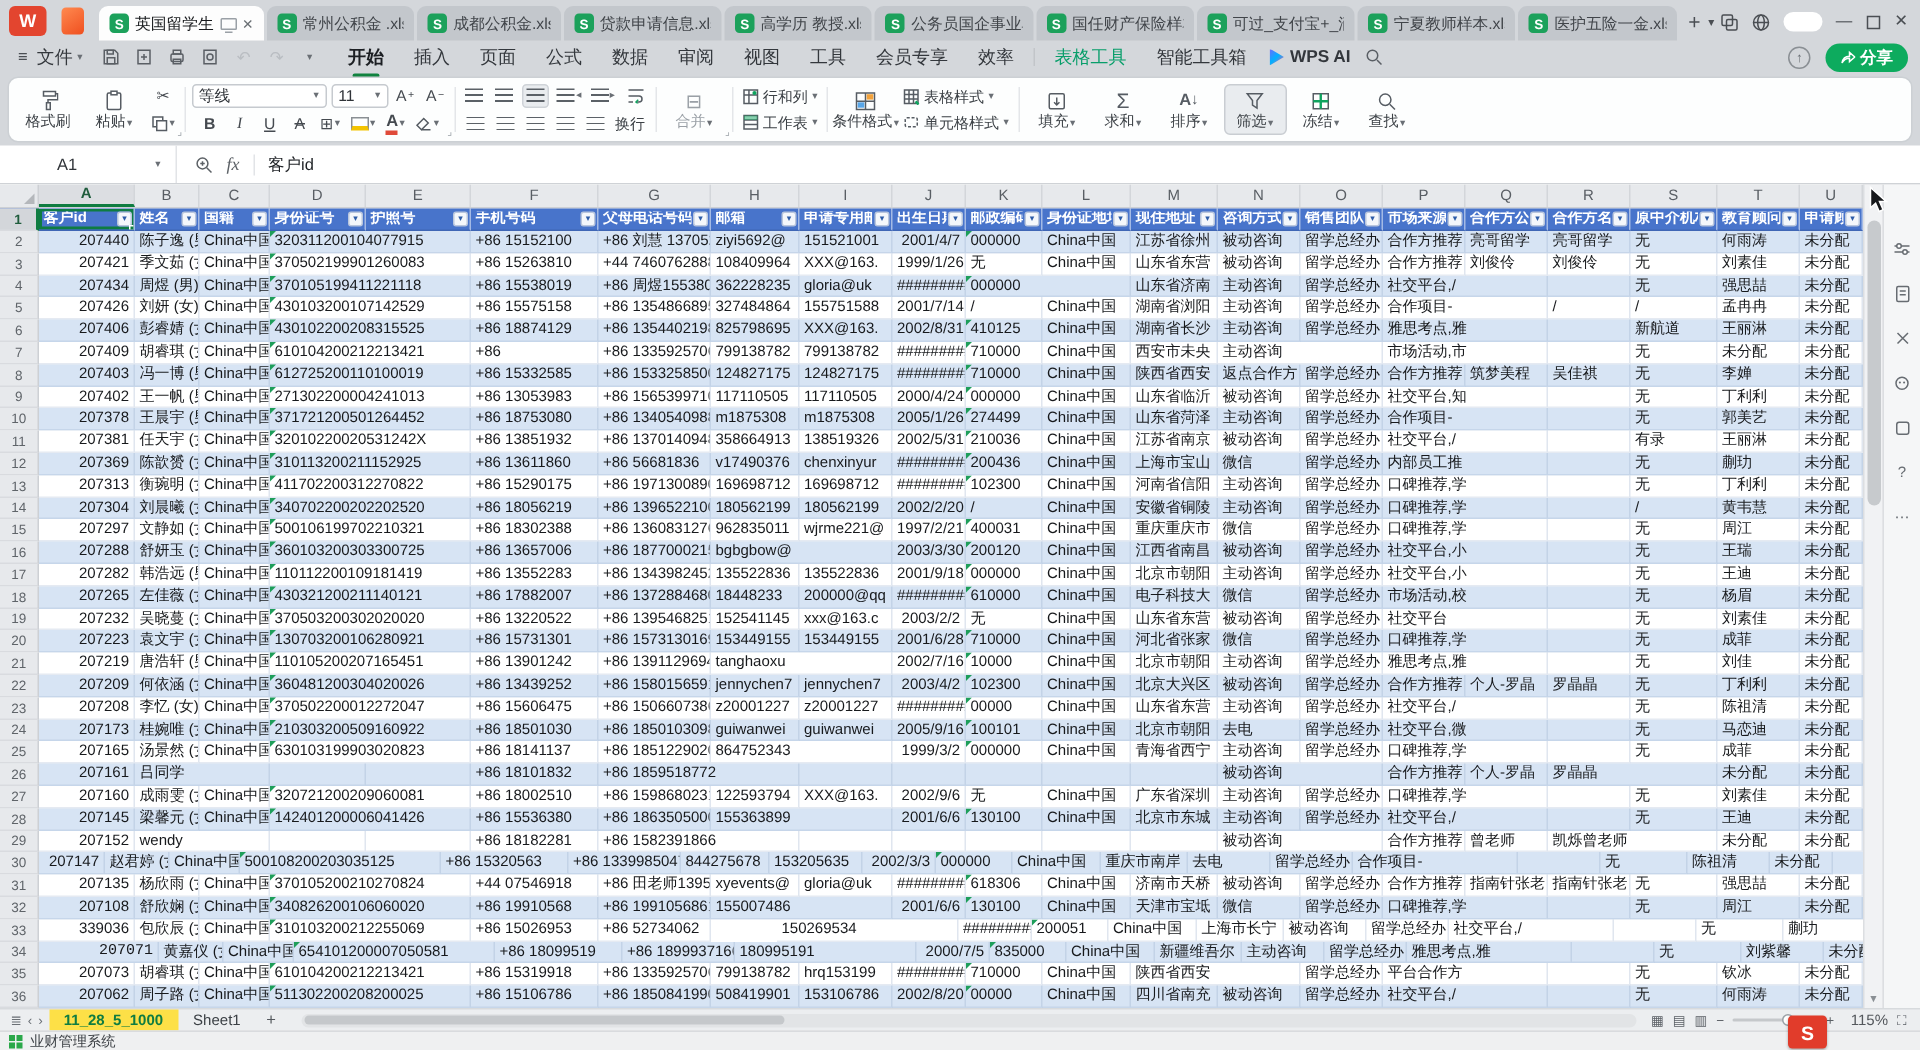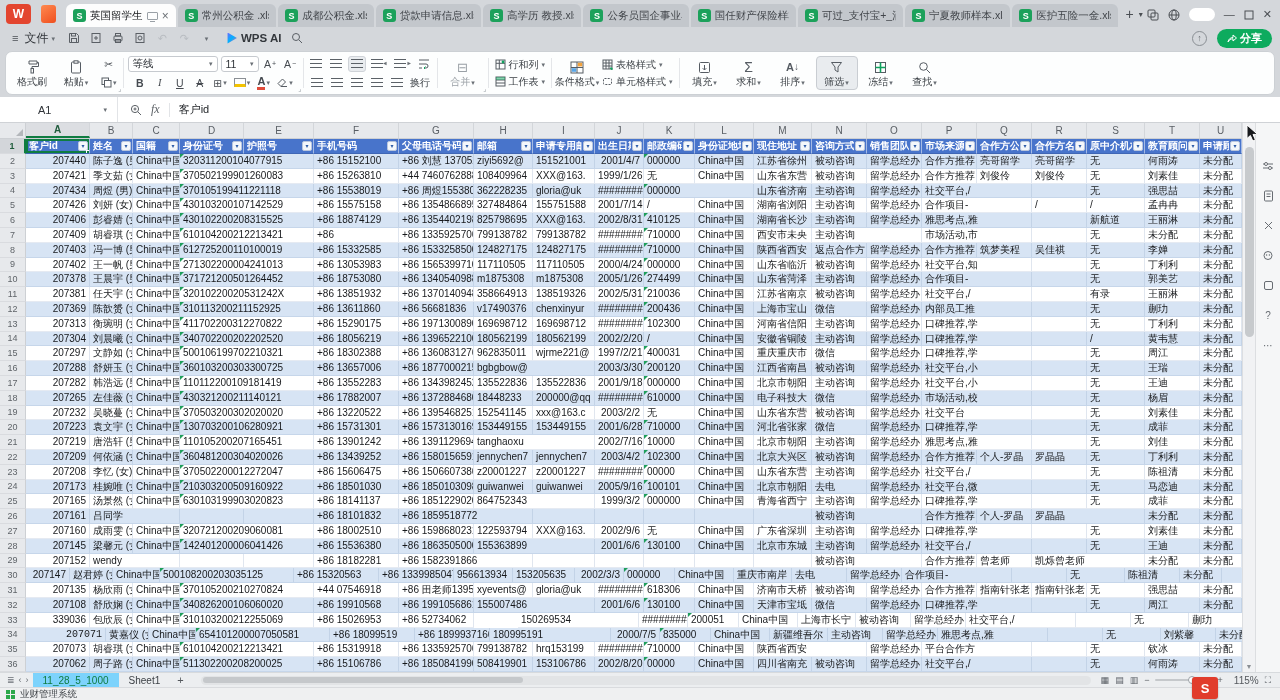--- a/index.html
+++ b/index.html
@@ -98,21 +98,21 @@
 .vscroll{position:absolute;top:123px;left:1242px;width:13px;height:549px;background:#f1f2f4;border-left:1px solid #dcdee1}
 .vthumb{position:absolute;top:24px;left:2px;width:9px;height:190px;background:#c7cacd;border-radius:5px}
 .varr{position:absolute;left:0;right:0;text-align:center;font-size:7px;color:#8a8f94}
 .rside{position:absolute;top:123px;right:0;width:25px;height:549px;background:#f5f6f7;border-left:1px solid #dcdee1;display:flex;flex-direction:column;align-items:center;padding-top:36px;gap:17px;color:#676c72}
 .rsi{width:13px;height:13px;display:flex;align-items:center;justify-content:center;font-size:10px}
 
 .sbar{position:absolute;left:0;right:0;bottom:13px;height:15px;background:#eceef0;border-top:1px solid #d7dadd;display:flex;align-items:center;font-size:10px;color:#54585d;padding:0 3px}
 .snav{display:flex;gap:4px;margin:0 4px;color:#6a6f75;font-size:9px;align-items:center}
 .stabs{display:flex;align-items:stretch;height:100%}
 .stab{display:flex;align-items:center;padding:0 10px;font-size:10px;color:#3c4146}
-.stab.sact{background:#7dd3fc;color:#0f7c41;font-weight:400}
+.stab.sact{background:#fde047;color:#0f7c41;font-weight:700}
 .addsheet{padding:0 7px;font-size:11px;color:#54585d}
 .hscroll{flex:1;height:9px;margin:0 10px;background:#e2e4e6;border-radius:5px;position:relative}
 .hthumb{position:absolute;left:2px;top:1.5px;width:320px;height:6px;background:#c5c8cb;border-radius:3px}
 .zoomctl{display:flex;align-items:center;gap:6px;margin-right:6px}
 .vico{font-size:9px;color:#5a5f65}
 .ztrack{width:56px;height:2px;background:#c5c8cb;border-radius:1px;position:relative}
 .zknob{position:absolute;left:33px;top:-3px;width:8px;height:8px;border-radius:50%;background:#fff;border:1px solid #9aa0a6}
 .zpct{min-width:30px;text-align:right}
 
 .task{position:absolute;left:0;right:0;bottom:0;height:13px;background:#eff0f1;border-top:1px solid #d9dbde;display:flex;align-items:center;font-size:9.5px;color:#3a3e43;padding:0 6px;gap:5px}
@@ -234,20 +234,35 @@
             <rect x="2" y="1.5" width="8" height="9"></rect>
             <circle cx="6" cy="6" r="2"></circle>
           </svg>
         </span>
       <span class="qi dis">↶</span>
       <span class="qi dis">↷</span>
       <span class="qi">
           <span class="car">▾</span>
         </span>
     </span>
+    <span style="display:flex;align-items:center">
+        <span class="mit mact">开始</span>
+        <span class="mit">插入</span>
+        <span class="mit">页面</span>
+        <span class="mit">公式</span>
+        <span class="mit">数据</span>
+        <span class="mit">审阅</span>
+        <span class="mit">视图</span>
+        <span class="mit">工具</span>
+        <span class="mit">会员专享</span>
+        <span class="mit">效率</span>
+        <span class="msep"></span>
+        <span class="mit mgreen">表格工具</span>
+        <span class="mit">智能工具箱</span>
+      </span>
     <span class="ai">
         <span class="ailogo"></span>
         <span>WPS AI</span>
       </span>
     <span class="msch">
         <svg width="12" height="12" viewBox="0 0 12 12" fill="none" stroke="#5a5f65">
           <circle cx="5" cy="5" r="3.5"></circle>
           <line x1="8" y1="8" x2="11" y2="11"></line>
         </svg>
       </span>
@@ -1335,21 +1350,21 @@
         </div>
         <div class="row even">
           <div class="gut">30</div>
           <div class="c ar" style="width: 44px;">207147</div>
           <div class="c" style="width: 43px;">赵君婷 (女</div>
           <div class="c" style="width: 47px;">China中国</div>
           <div class="c tri ovf" style="width: 64px;">500108200203035125</div>
           <div class="c" style="width: 70px;"></div>
           <div class="c" style="width: 85px;">+86 15320563</div>
           <div class="c" style="width: 75px;">+86 1339985047</div>
-          <div class="c" style="width: 59px;">956613934</div>
+          <div class="c" style="width: 59px;">844275678</div>
           <div class="c" style="width: 62px;">153205635</div>
           <div class="c ar" style="width: 49px;">2002/3/3</div>
           <div class="c tri" style="width: 51px;">000000</div>
           <div class="c" style="width: 59px;">China中国</div>
           <div class="c" style="width: 58px;">重庆市南岸</div>
           <div class="c" style="width: 55px;">去电</div>
           <div class="c" style="width: 55px;">留学总经办</div>
           <div class="c ovf" style="width: 55px;">合作项目-</div>
           <div class="c" style="width: 55px;"></div>
           <div class="c" style="width: 55px;"></div>

